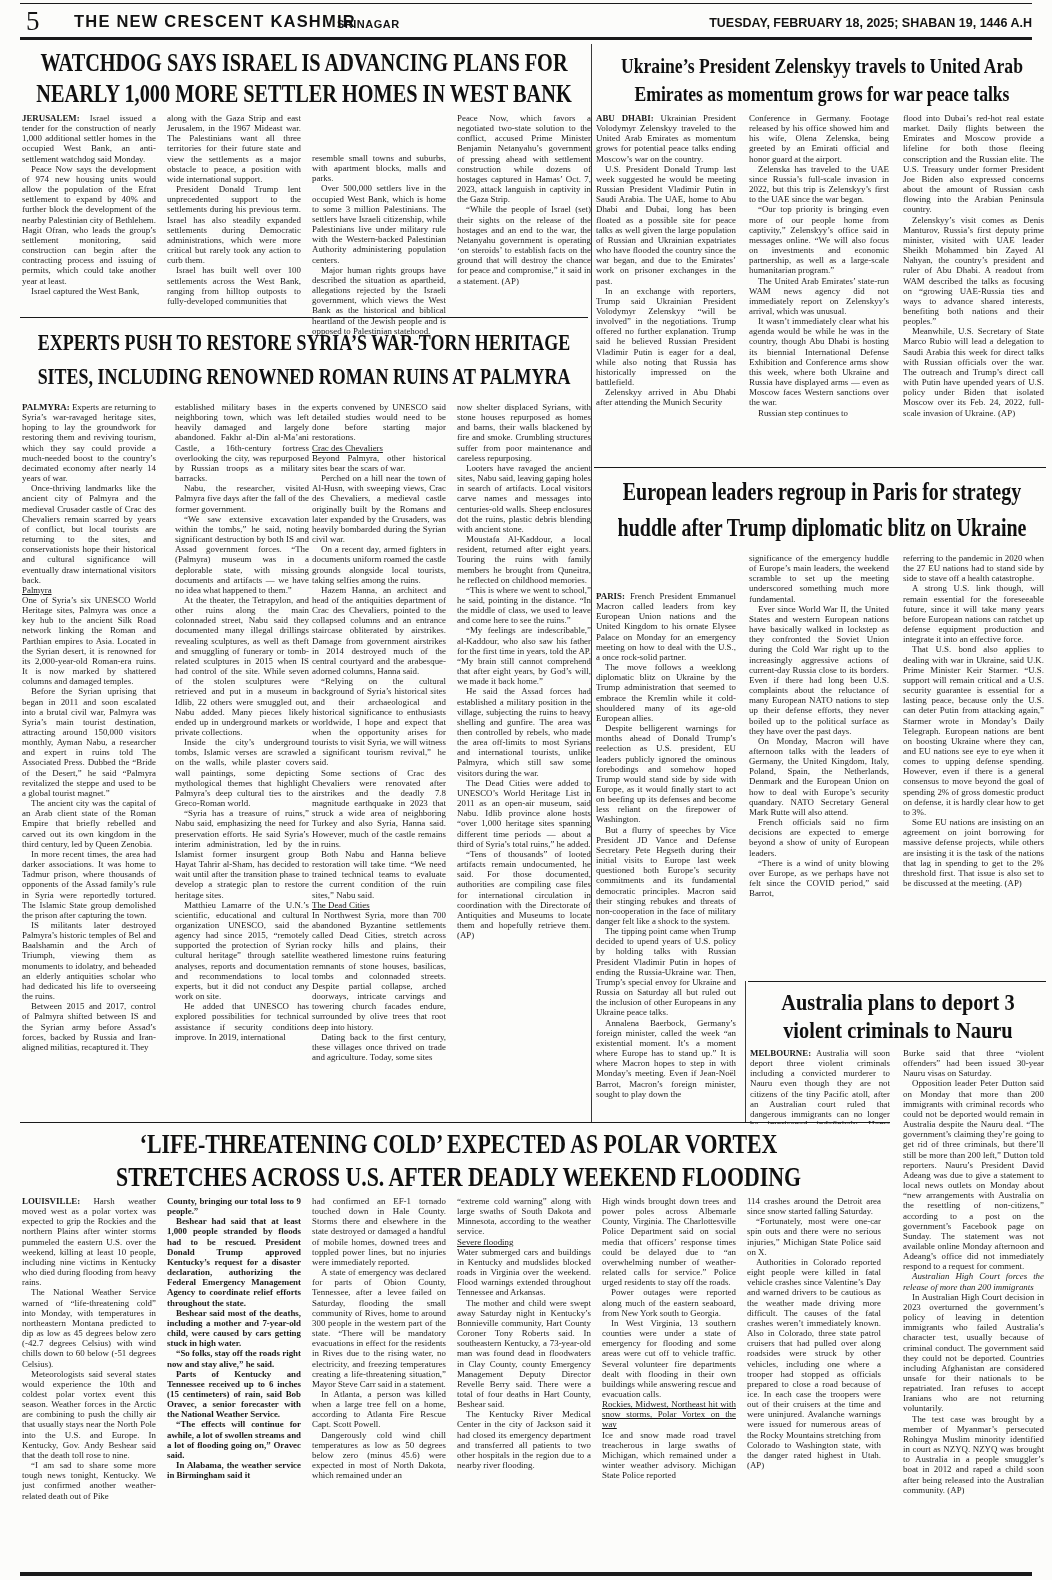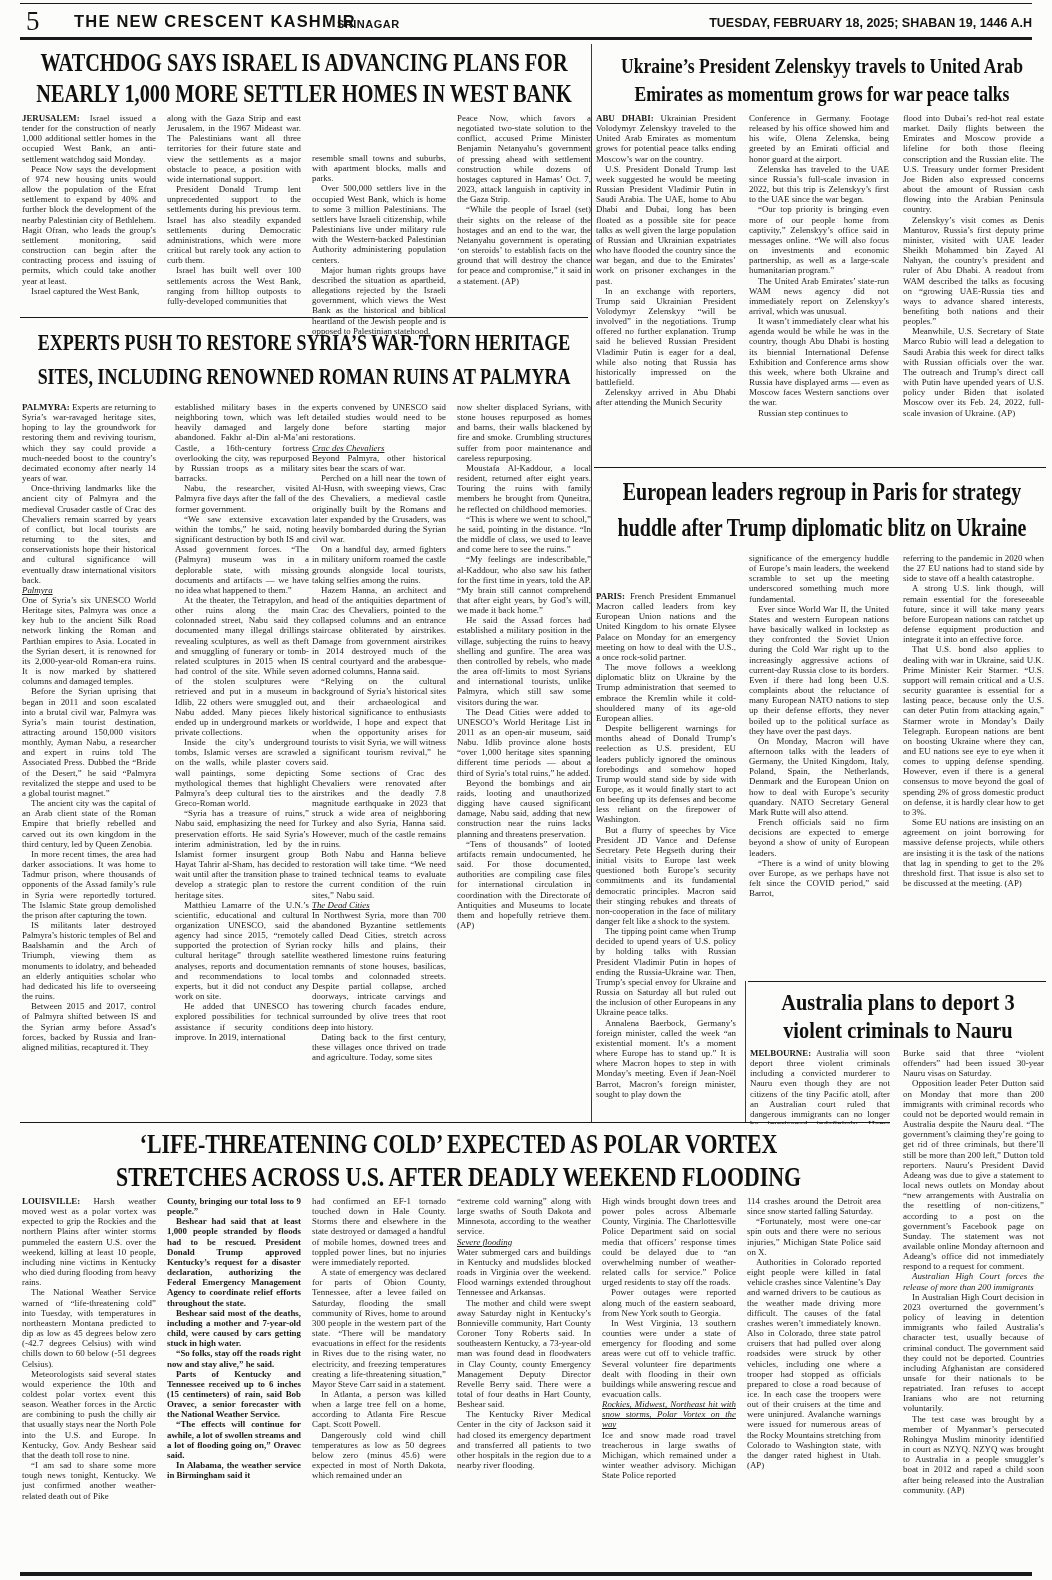--- a/index.html
+++ b/index.html
@@ -17,21 +17,21 @@
         font-family:"Liberation Sans",sans-serif;font-weight:bold;font-size:12.5px;}
   
   .hl{position:absolute;transform-origin:left top;text-align:center;font-weight:bold;
       font-family:"Liberation Serif",serif;color:#101010;}
   .hl .ln{display:block;white-space:nowrap;}
   
   .col{position:absolute;overflow:hidden;font-size:8.9px;line-height:10.15px;
        text-align:justify;color:#1c1c1c;}
   .col p{margin:0;text-indent:9px;}
   .col p.flush{text-indent:0;}
-  .col p.sub{text-indent:0;font-style:italic;text-decoration:underline;}
+  .col p.sub{text-indent:0;text-decoration:underline;}
   .col p.ital{font-style:italic;}
   .col b{font-weight:bold;}
 </style>
 </head>
 <body>
 
 <div class="page">
 
   <div class="rule" style="left:20px;top:3px;width:1012px;height:1px;"></div>
   <div class="pagenum">5</div>
@@ -124,37 +124,37 @@
         <p>Inside the city’s underground tombs, Islamic verses are scrawled on the walls, while plaster covers wall paintings, some depicting mythological themes that highlight Palmyra’s deep cultural ties to the Greco-Roman world.</p>
         <p>“Syria has a treasure of ruins,” Nabu said, emphasizing the need for preservation efforts. He said Syria’s interim administration, led by the Islamist former insurgent group Hayat Tahrir al-Sham, has decided to wait until after the transition phase to develop a strategic plan to restore heritage sites.</p>
         <p>Matthieu Lamarre of the U.N.’s scientific, educational and cultural organization UNESCO, said the agency had since 2015, “remotely supported the protection of Syrian cultural heritage” through satellite analyses, reports and documentation and recommendations to local experts, but it did not conduct any work on site.</p>
         <p>He added that UNESCO has explored possibilities for technical assistance if security conditions improve. In 2019, international</p>
       </div>
     <div class="col" style="left:312px;top:402px;width:134px;height:688px;">
         <p class="flush">experts convened by UNESCO said detailed studies would need to be done before starting major restorations.</p>
         <p class="sub">Crac des Chevaliers</p>
         <p class="flush">Beyond Palmyra, other historical sites bear the scars of war.</p>
         <p>Perched on a hill near the town of Al-Husn, with sweeping views, Crac des Chevaliers, a medieval castle originally built by the Romans and later expanded by the Crusaders, was heavily bombarded during the Syrian civil war.</p>
-        <p>On a handful day, armed fighters in military uniform roamed the castle grounds alongside local tourists, taking selfies among the ruins.</p>
+        <p>On a recent day, armed fighters in documents uniform roamed the castle grounds alongside local tourists, taking selfies among the ruins.</p>
         <p>Hazem Hanna, an architect and head of the antiquities department of Crac des Chevaliers, pointed to the collapsed columns and an entrance staircase obliterated by airstrikes. Damage from government airstrikes in 2014 destroyed much of the central courtyard and the arabesque-adorned columns, Hanna said.</p>
         <p>“Relying on the cultural background of Syria’s historical sites and their archaeological and historical significance to enthusiasts worldwide, I hope and expect that when the opportunity arises for tourists to visit Syria, we will witness a significant tourism revival,” he said.</p>
         <p>Some sections of Crac des Chevaliers were renovated after airstrikes and the deadly 7.8 magnitude earthquake in 2023 that struck a wide area of neighboring Turkey and also Syria, Hanna said. However, much of the castle remains in ruins.</p>
         <p>Both Nabu and Hanna believe restoration will take time. “We need trained technical teams to evaluate the current condition of the ruin sites,” Nabu said.</p>
         <p class="sub">The Dead Cities</p>
         <p class="flush">In Northwest Syria, more than 700 abandoned Byzantine settlements called Dead Cities, stretch across rocky hills and plains, their weathered limestone ruins featuring remnants of stone houses, basilicas, tombs and colonnaded streets. Despite partial collapse, arched doorways, intricate carvings and towering church facades endure, surrounded by olive trees that root deep into history.</p>
         <p>Dating back to the first century, these villages once thrived on trade and agriculture. Today, some sites</p>
       </div>
     <div class="col" style="left:457px;top:402px;width:134px;height:688px;">
         <p class="flush">now shelter displaced Syrians, with stone houses repurposed as homes and barns, their walls blackened by fire and smoke. Crumbling structures suffer from poor maintenance and careless repurposing.</p>
+        <p>Looters have ravaged the ancient sites, Nabu said, leaving gaping holes in search of artifacts. Local visitors carve names and messages into centuries-old walls. Sheep enclosures dot the ruins, plastic debris blending with ancient stone.</p>
         <p>Moustafa Al-Kaddour, a local resident, returned after eight years. Touring the ruins with family members he brought from Quneitra, he reflected on childhood memories.</p>
         <p>“This is where we went to school,” he said, pointing in the distance. “In the middle of class, we used to leave and come here to see the ruins.”</p>
         <p>“My feelings are indescribable,” al-Kaddour, who also saw his father for the first time in years, told the AP. “My brain still cannot comprehend that after eight years, by God’s will, we made it back home.”</p>
         <p>He said the Assad forces had established a military position in the village, subjecting the ruins to heavy shelling and gunfire. The area was then controlled by rebels, who made the area off-limits to most Syrians and international tourists, unlike Palmyra, which still saw some visitors during the war.</p>
         <p>The Dead Cities were added to UNESCO’s World Heritage List in 2011 as an open-air museum, said Nabu. Idlib province alone hosts “over 1,000 heritage sites spanning different time periods — about a third of Syria’s total ruins,” he added.</p>
-        <p>Beyond the bombings and air raids, looting and unauthorized digging have caused significant damage, Nabu said, adding that new construction near the ruins lacks planning and threatens preservation.</p>
         <p>“Tens of thousands” of looted artifacts remain undocumented, he said. For those documented, authorities are compiling case files for international circulation in coordination with the Directorate of Antiquities and Museums to locate them and hopefully retrieve them. (AP)</p>
       </div>
   </section>
 
   <section>
     <div class="hl" style="left:598px;top:474px;width:560px;transform:scaleX(0.8);font-size:25px;line-height:36px;">
         <span class="ln">European leaders regroup in Paris for strategy</span>
         <span class="ln">huddle after Trump diplomatic blitz on Ukraine</span>
       </div>
     <div class="col" style="left:596px;top:553px;width:140px;height:568px;margin-top:38px;">
@@ -197,21 +197,21 @@
       </div>
   </section>
 
   <section>
     <div class="hl" style="left:26px;top:1127px;width:1109px;transform:scaleX(0.78);font-size:28px;line-height:33px;">
         <span class="ln">‘LIFE-THREATENING COLD’ EXPECTED AS POLAR VORTEX</span>
         <span class="ln">STRETCHES ACROSS U.S. AFTER DEADLY WEEKEND FLOODING</span>
       </div>
     <div class="col" style="left:22px;top:1196px;width:134px;height:378px;">
         <p class="flush"><b>LOUISVILLE:</b> Harsh weather moved west as a polar vortex was expected to grip the Rockies and the northern Plains after winter storms pummeled the eastern U.S. over the weekend, killing at least 10 people, including nine victims in Kentucky who died during flooding from heavy rains.</p>
-        <p>The National Weather Service warned of “life-threatening cold” into Tuesday, with temperatures in northeastern Montana predicted to dip as low as 45 degrees below zero (-42.7 degrees Celsius) with wind chills down to 60 below (-51 degrees Celsius).</p>
+        <p>The National Weather Service warned of “life-threatening cold” into Monday, with temperatures in northeastern Montana predicted to dip as low as 45 degrees below zero (-42.7 degrees Celsius) with wind chills down to 60 below (-51 degrees Celsius).</p>
         <p>Meteorologists said several states would experience the 10th and coldest polar vortex event this season. Weather forces in the Arctic are combining to push the chilly air that usually stays near the North Pole into the U.S. and Europe. In Kentucky, Gov. Andy Beshear said that the death toll rose to nine.</p>
         <p>“I am sad to share some more tough news tonight, Kentucky. We just confirmed another weather-related death out of Pike</p>
       </div>
     <div class="col" style="left:167px;top:1196px;width:134px;height:378px;font-weight:bold;">
         <p class="flush">County, bringing our total loss to 9 people.”</p>
         <p>Beshear had said that at least 1,000 people stranded by floods had to be rescued. President Donald Trump approved Kentucky’s request for a disaster declaration, authorizing the Federal Emergency Management Agency to coordinate relief efforts throughout the state.</p>
         <p>Beshear said most of the deaths, including a mother and 7-year-old child, were caused by cars getting stuck in high water.</p>
         <p>“So folks, stay off the roads right now and stay alive,” he said.</p>
         <p>Parts of Kentucky and Tennessee received up to 6 inches (15 centimeters) of rain, said Bob Oravec, a senior forecaster with the National Weather Service.</p>
         <p>“The effects will continue for awhile, a lot of swollen streams and a lot of flooding going on,” Oravec said.</p>

